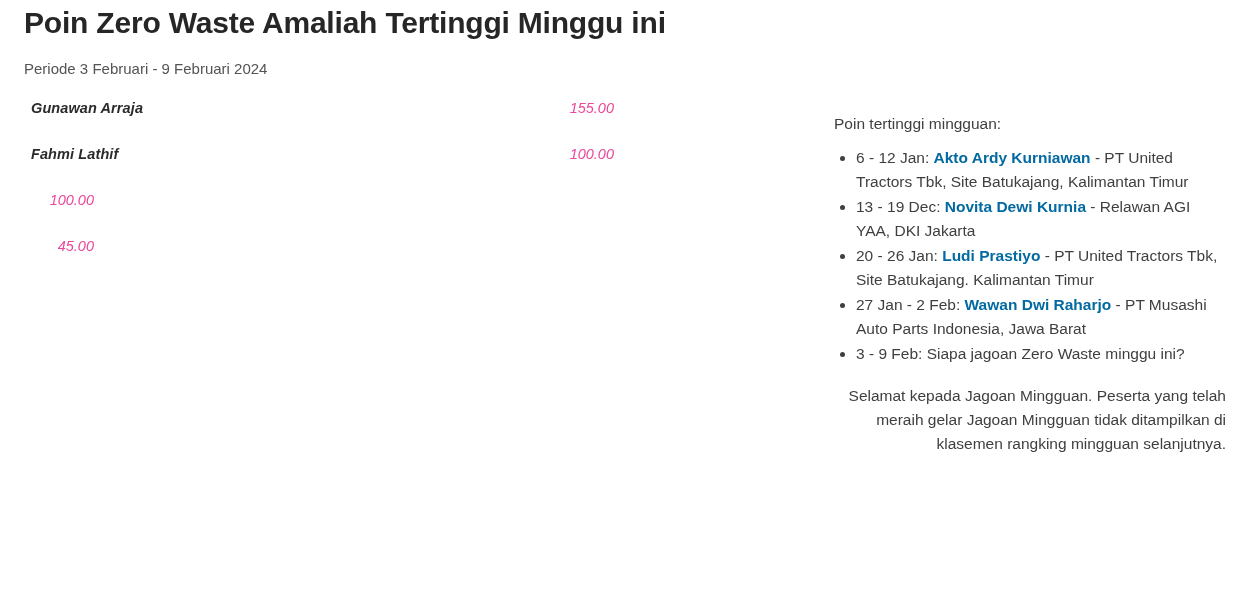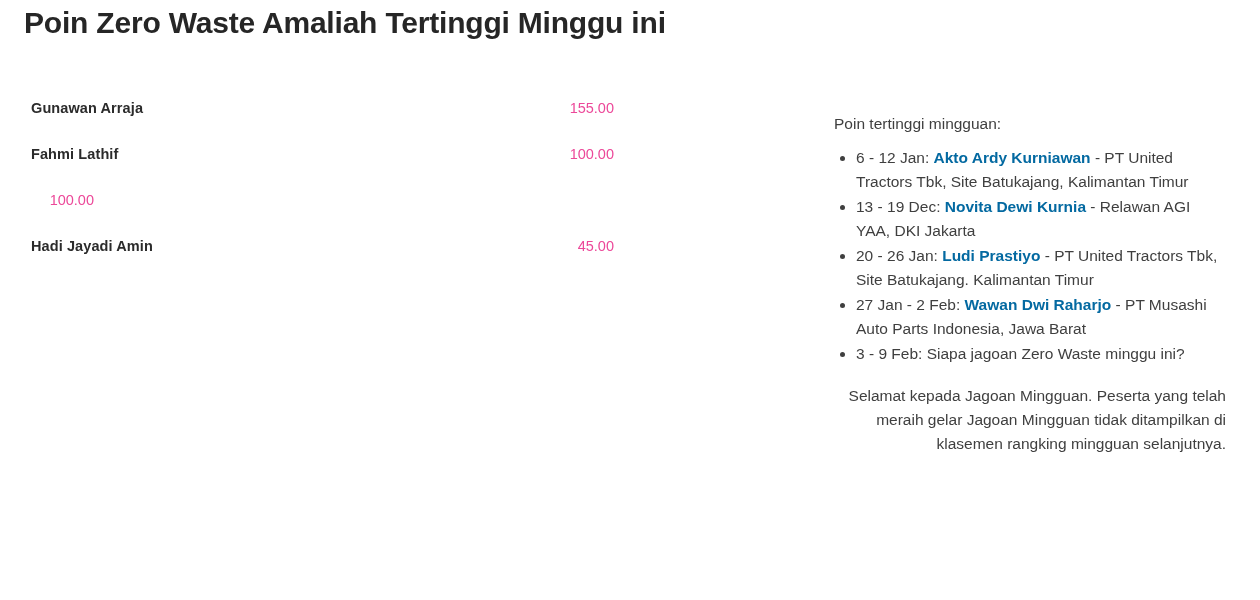--- a/index.html
+++ b/index.html
@@ -43,20 +43,21 @@
   .leaderboard {
     position: absolute;
     left: 24px;
     top: 100px;
     width: 780px;
   }
   .lb-row {
     display: flex;
     align-items: baseline;
     height: 46px;
+    font-style: italic;
   }
   .lb-name {
     width: 520px;
     padding-left: 7px;
     font-size: 14.5px;
     font-weight: bold;
     color: #2b2b2b;
     letter-spacing: 0.1px;
   }
   .lb-score {
@@ -94,35 +95,35 @@
     margin: 0;
     text-align: right;
   }
 </style>
 </head>
 <body>
 
 <div class="page">
 
   <h1 class="page-title">Poin Zero Waste Amaliah Tertinggi Minggu ini</h1>
+  <div class="period">Periode 3 Februari - 9 Februari 2024</div>
 
   <div class="leaderboard">
     <div class="lb-row">
       <div class="lb-name">Gunawan Arraja</div>
       <div class="lb-score">155.00</div>
     </div>
     <div class="lb-row">
       <div class="lb-name">Fahmi Lathif</div>
       <div class="lb-score">100.00</div>
     </div>
     <div class="lb-row">
       <div class="lb-score">100.00</div>
     </div>
     <div class="lb-row">
-      <div class="lb-name">Hadi Jayadi Amin</div>
       <div class="lb-score">45.00</div>
     </div>
   </div>
 
   <div class="side">
     <p class="side-intro">Poin tertinggi mingguan:</p>
     <ul class="side-list">
       <li>
         <span>6 - 12 Jan: </span><b>Akto Ardy Kurniawan</b><span> - PT United Tractors Tbk, Site Batukajang, Kalimantan Timur</span>
       </li>

